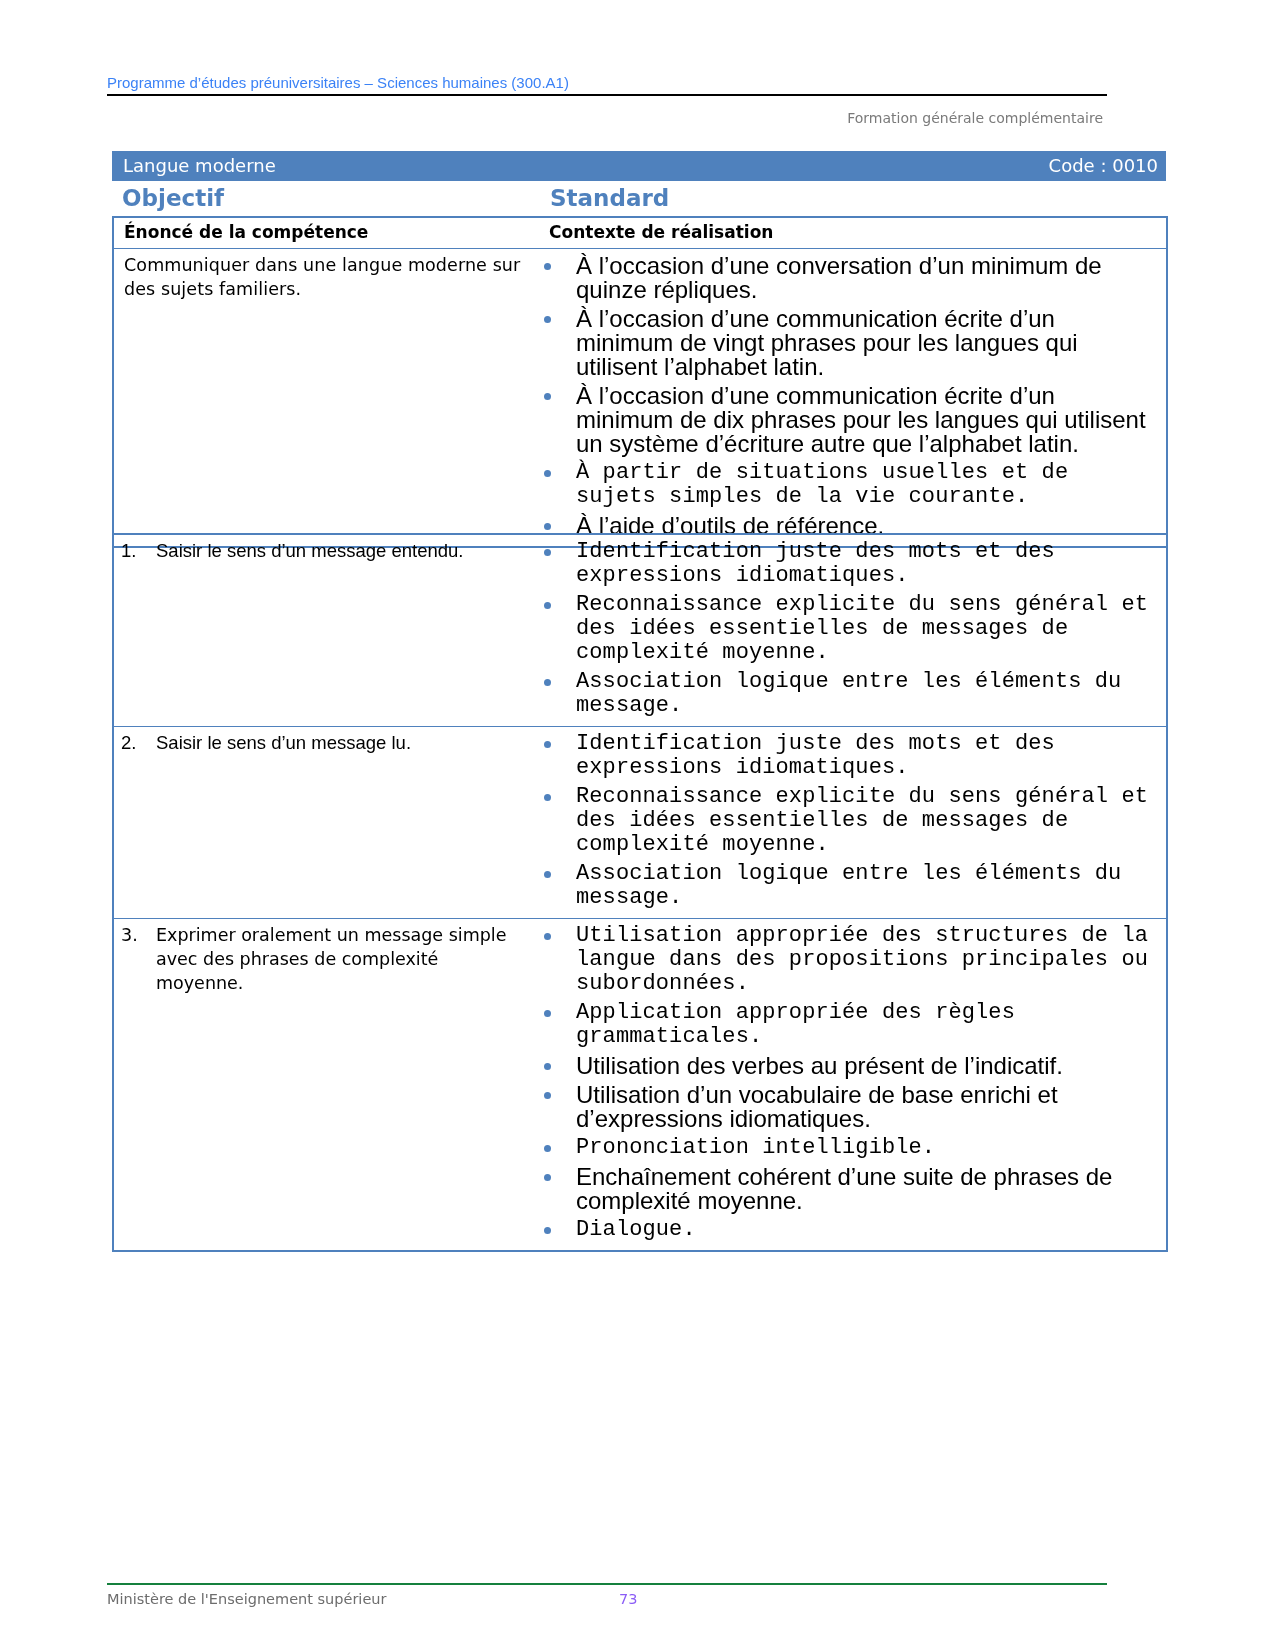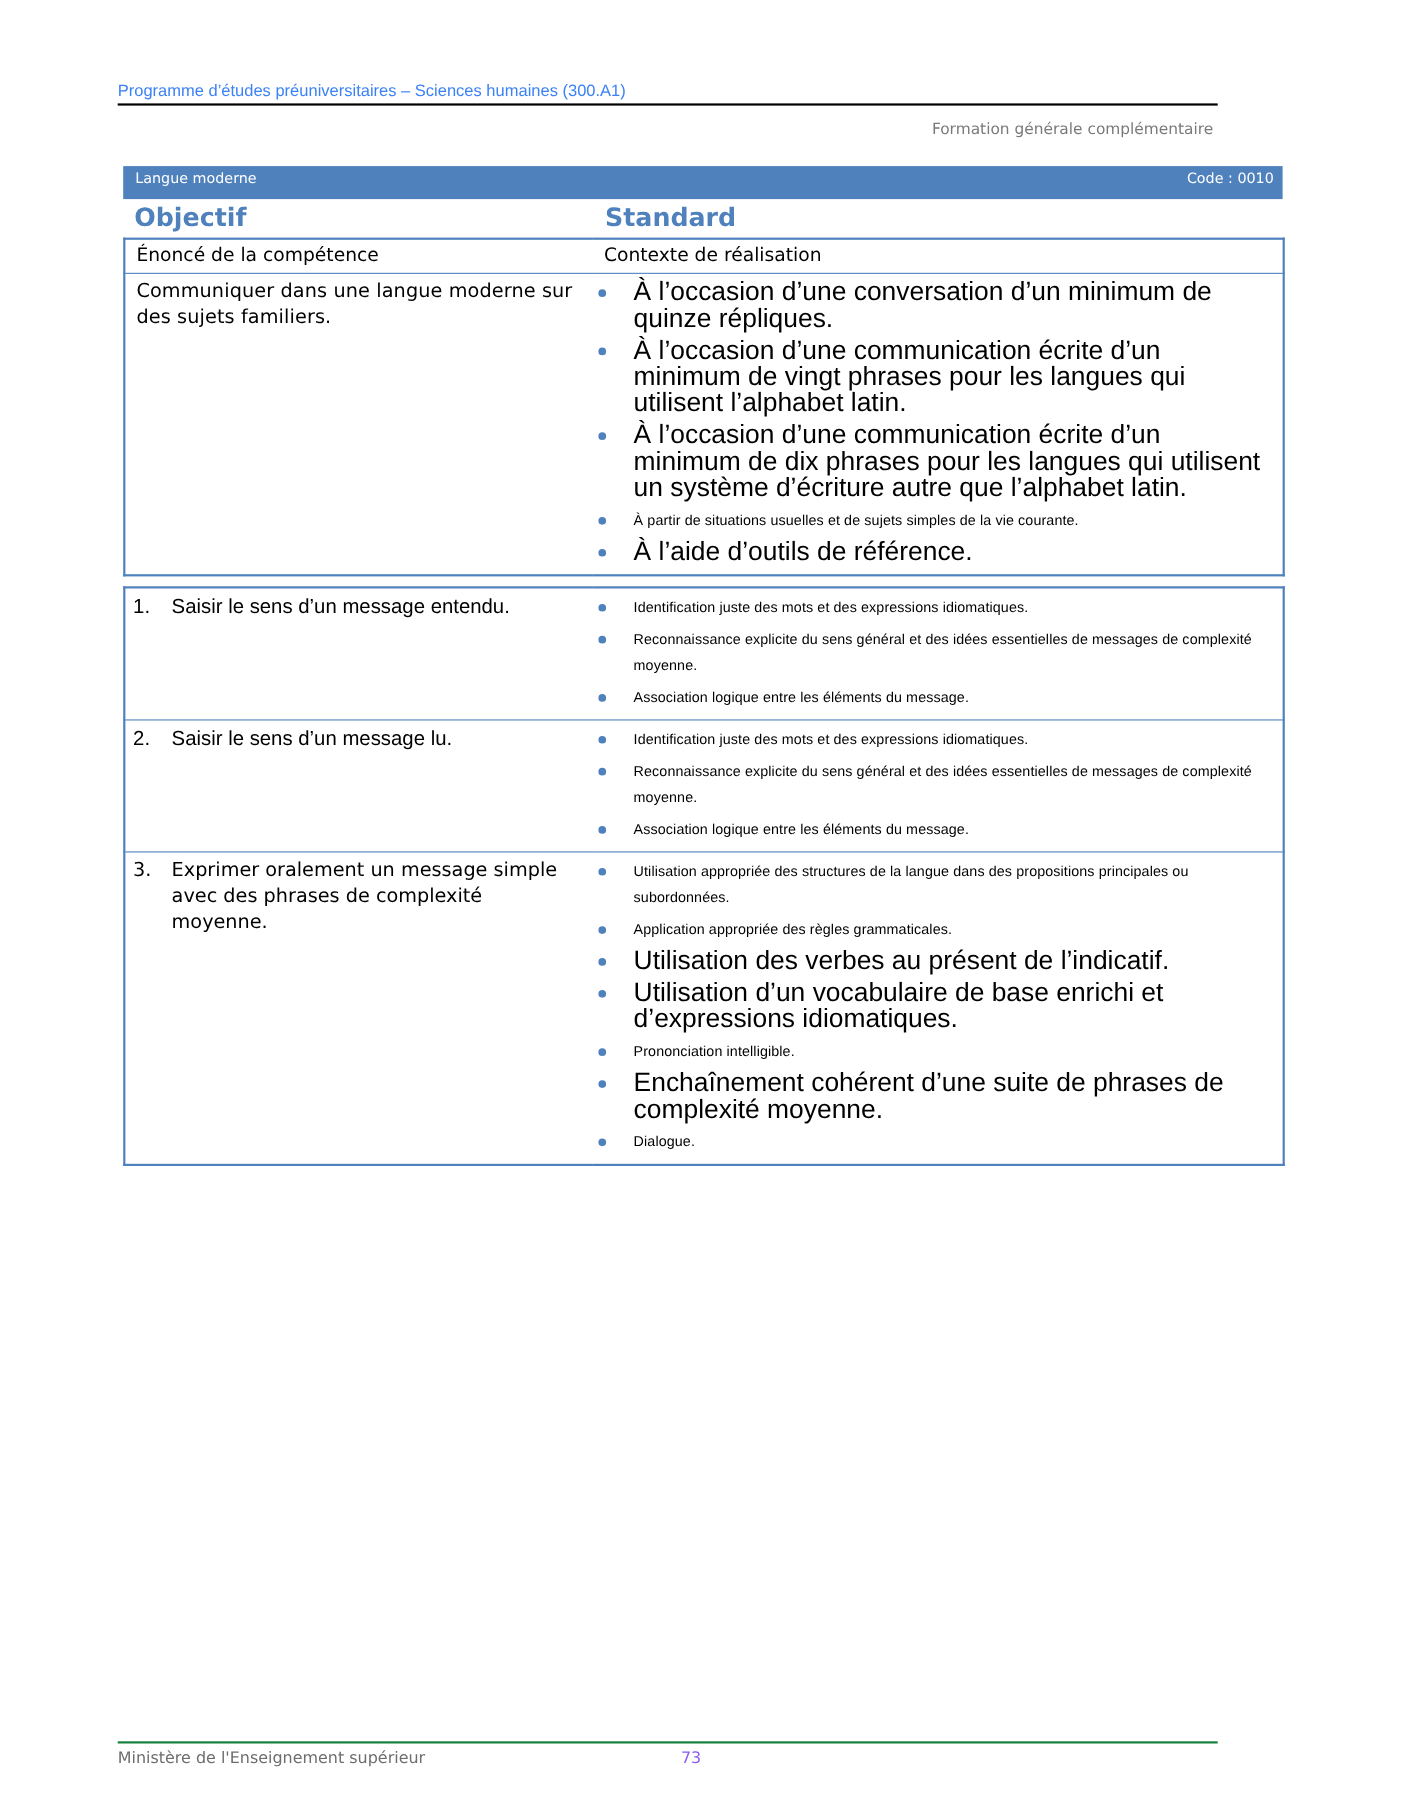--- a/index.html
+++ b/index.html
@@ -7,47 +7,47 @@
          font-family: "DejaVu Sans", sans-serif; color: #000; }
 
   .page-header { position: absolute; left: 107px; top: 72px; width: 1000px; height: 22px;
                  border-bottom: 2px solid #000; }
   .page-header .left { position: absolute; left: 0; top: 2px; font-family: "Liberation Sans", sans-serif;
                        font-size: 15px; color: #3b82f6; }
   .page-header .right { position: absolute; right: 4px; top: 2px; font-family: "DejaVu Sans", sans-serif;
                         font-size: 14px; color: #7a7a7a; margin-top: 36px; }
 
   .course-bar { position: absolute; left: 112px; top: 151px; width: 1054px; height: 30px;
-                background: #4f81bd; color: #fff; font-size: 13px; }
+                background: #4f81bd; color: #fff; font-size: 18px; }
   .course-bar .title { position: absolute; left: 11px; top: 4px; }
   .course-bar .code { position: absolute; right: 8px; top: 4px; }
 
   .section-label { position: absolute; top: 185px; font-size: 23px; font-weight: bold; color: #4f81bd; }
   .section-label.obj { left: 122px; }
   .section-label.std { left: 550px; }
 
   table.grid { position: absolute; left: 112px; border-collapse: collapse; width: 1054px;
                border: 2px solid #4f81bd; table-layout: fixed; }
   table.grid td, table.grid th { vertical-align: top; padding: 0; }
-  table.grid th { text-align: left; font-weight: normal; font-size: 17px; padding: 4px 8px 2px 10px; height: 24px; }
+  table.grid th { text-align: left; font-weight: bold; font-size: 17px; padding: 4px 8px 2px 10px; height: 24px; }
   table.grid tr.head-row { border-bottom: 1px solid #4f81bd; }
   table.grid tr.body-row { border-bottom: 1px solid #4f81bd; margin-left: 35px; }
   table.grid tr.body-row:last-child { border-bottom: none; }
   col.c1 { width: 426px; }
   col.c2 { width: 628px; }
 
   .statement { font-size: 17.5px; line-height: 24px; padding: 4px 8px 0 10px; letter-spacing: 0.1px; }
 
   ul.bullets { list-style: none; margin: 0; padding: 5px 8px 8px 0; }
   ul.bullets li { position: relative; padding-left: 37px; font-family: "Liberation Sans", sans-serif;
                   font-size: 24px; line-height: 24px; margin-bottom: 5px; }
   ul.bullets li:last-child { margin-bottom: 0; }
   ul.bullets li .dot { position: absolute; left: 5px; top: 9px; width: 7px; height: 7px; border-radius: 50%;
                        background: #4f81bd; }
-  ul.bullets li.sans { font-family: Liberation Sans, sans-serif; font-size: 13px; letter-spacing: 0.1px; }
+  ul.bullets li.sans { font-family: Liberation Mono, monospace; font-size: 22px; letter-spacing: 0.1px; }
 
   .element { position: relative; padding: 4px 8px 0 42px; font-family: "Liberation Sans", sans-serif;
              font-size: 18.5px; line-height: 24px; }
   .element .num { position: absolute; left: 7px; top: 4px; }
   .element.sans { font-family: "DejaVu Sans", sans-serif; font-size: 17.5px; }
 
   #t1 { top: 216px; }
   #t2 { top: 533px; }
 
   .page-footer { position: absolute; left: 107px; top: 1583px; width: 1000px; border-top: 2px solid #15803d; }

